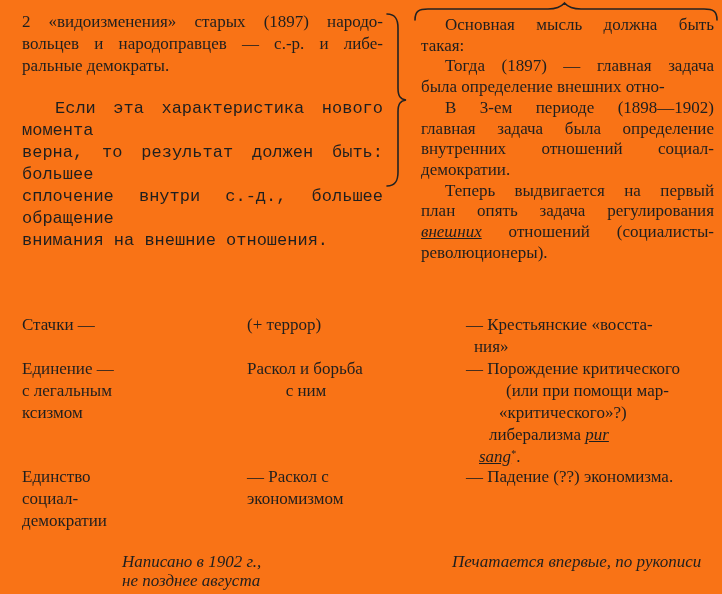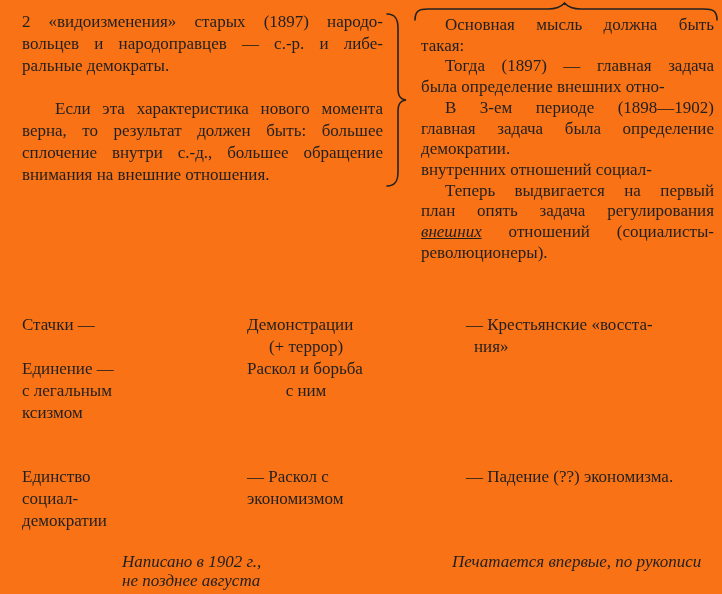--- a/index.html
+++ b/index.html
@@ -19,21 +19,21 @@
   .jl .line { white-space: normal; text-align: justify; text-align-last: justify; }
   .jl .para .line:last-child { text-align-last: left; }
   
   .ind-lg .line:first-child { text-indent: 33px; }
   .ind-sm .line:first-child { text-indent: 24px; }
 
   .top-left {
     left: 22px; top: 11px; width: 361px;
     font-size: 17px; line-height: 22px;
   }
-  .top-left .para + .para { margin-top: 21px; }
+  .top-left .para + .para { margin-top: 21px; font-family: Liberation Mono, monospace; }
 
   .top-right {
     left: 421px; top: 15px; width: 293px;
     font-size: 17px; line-height: 20.7px;
   }
 
   .brace-v { position: absolute; left: 384px; top: 11px; }
   .brace-h { position: absolute; left: 412px; top: 1px; }
 
   .cell { position: absolute; font-size: 17px; line-height: 22px; }
@@ -89,51 +89,57 @@
         <div class="line"><span>Основная мысль должна быть</span></div>
         <div class="line"><span>такая:</span></div>
       </div>
     <div class="para ind-sm">
         <div class="line"><span>Тогда (1897) — главная задача</span></div>
         <div class="line"><span>была определение внешних отно-</span></div>
       </div>
     <div class="para ind-sm">
         <div class="line"><span>В 3-ем периоде (1898—1902)</span></div>
         <div class="line"><span>главная задача была определение</span></div>
+        <div class="line"><span>внутренних отношений социал-</span></div>
         <div class="line"><span>демократии.</span></div>
-        <div class="line"><span>внутренних отношений социал-</span></div>
       </div>
     <div class="para ind-sm">
         <div class="line"><span>Теперь выдвигается на первый</span></div>
         <div class="line"><span>план опять задача регулирования</span></div>
         <div class="line"><em>внешних</em><span> отношений (социалисты-</span></div>
         <div class="line"><span>революционеры).</span></div>
       </div>
   </div>
 
   <div class="cell c1 r1">
       <div class="line"><span>Стачки —</span></div>
     </div>
   <div class="cell c2 r1 c2-center">
-      <div class="line"><span>Демонстрации</span></div>
       <div class="line"><span>(+ террор)</span></div>
     </div>
   <div class="cell c3 r1">
       <div class="line"><span>— Крестьянские «восста-</span></div>
       <div class="line"><span>ния»</span></div>
     </div>
 
   <div class="cell c1 r2">
       <div class="line"><span>Единение —</span></div>
       <div class="line"><span>с легальным</span></div>
       <div class="line"><span>ксизмом</span></div>
     </div>
   <div class="cell c2 r2 c2-center">
       <div class="line"><span>Раскол и борьба</span></div>
       <div class="line"><span>с ним</span></div>
+    </div>
+  <div class="cell c3 r2">
+      <div class="line"><span>— Порождение критического</span></div>
+      <div class="line"><span>(или при помощи мар-</span></div>
+      <div class="line"><span>«критического»?)</span></div>
+      <div class="line"><span>либерализма </span><em>pur</em></div>
+      <div class="line"><em>sang</em><sup>*</sup><span>.</span></div>
     </div>
 
   <div class="cell c1 r3">
       <div class="line"><span>Единство</span></div>
       <div class="line"><span>социал-</span></div>
       <div class="line"><span>демократии</span></div>
     </div>
   <div class="cell c2 r3">
       <div class="line"><span>— Раскол с</span></div>
       <div class="line"><span>экономизмом</span></div>

